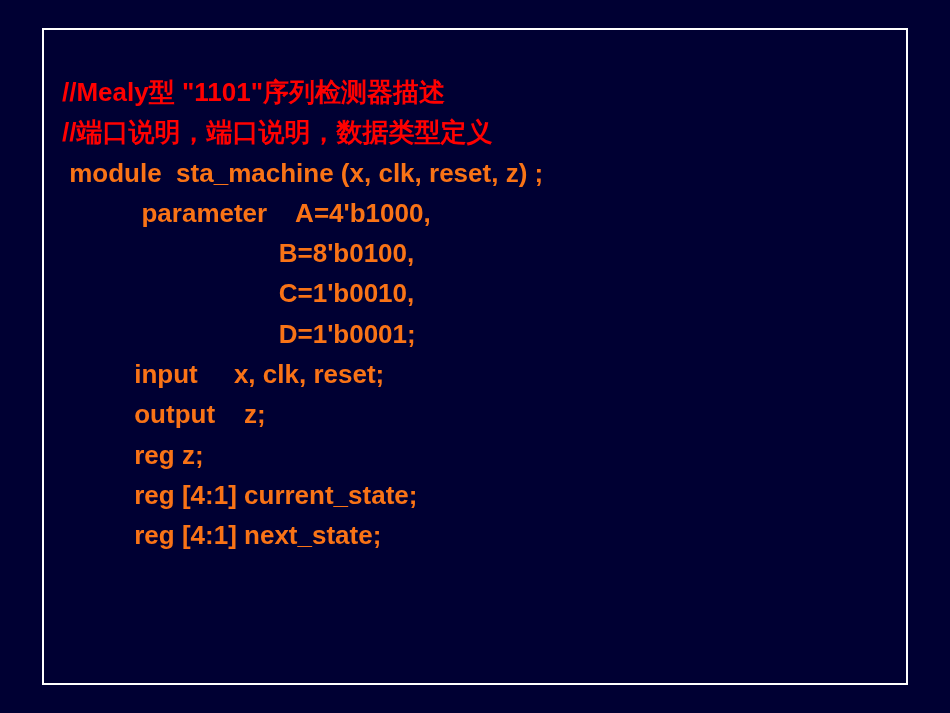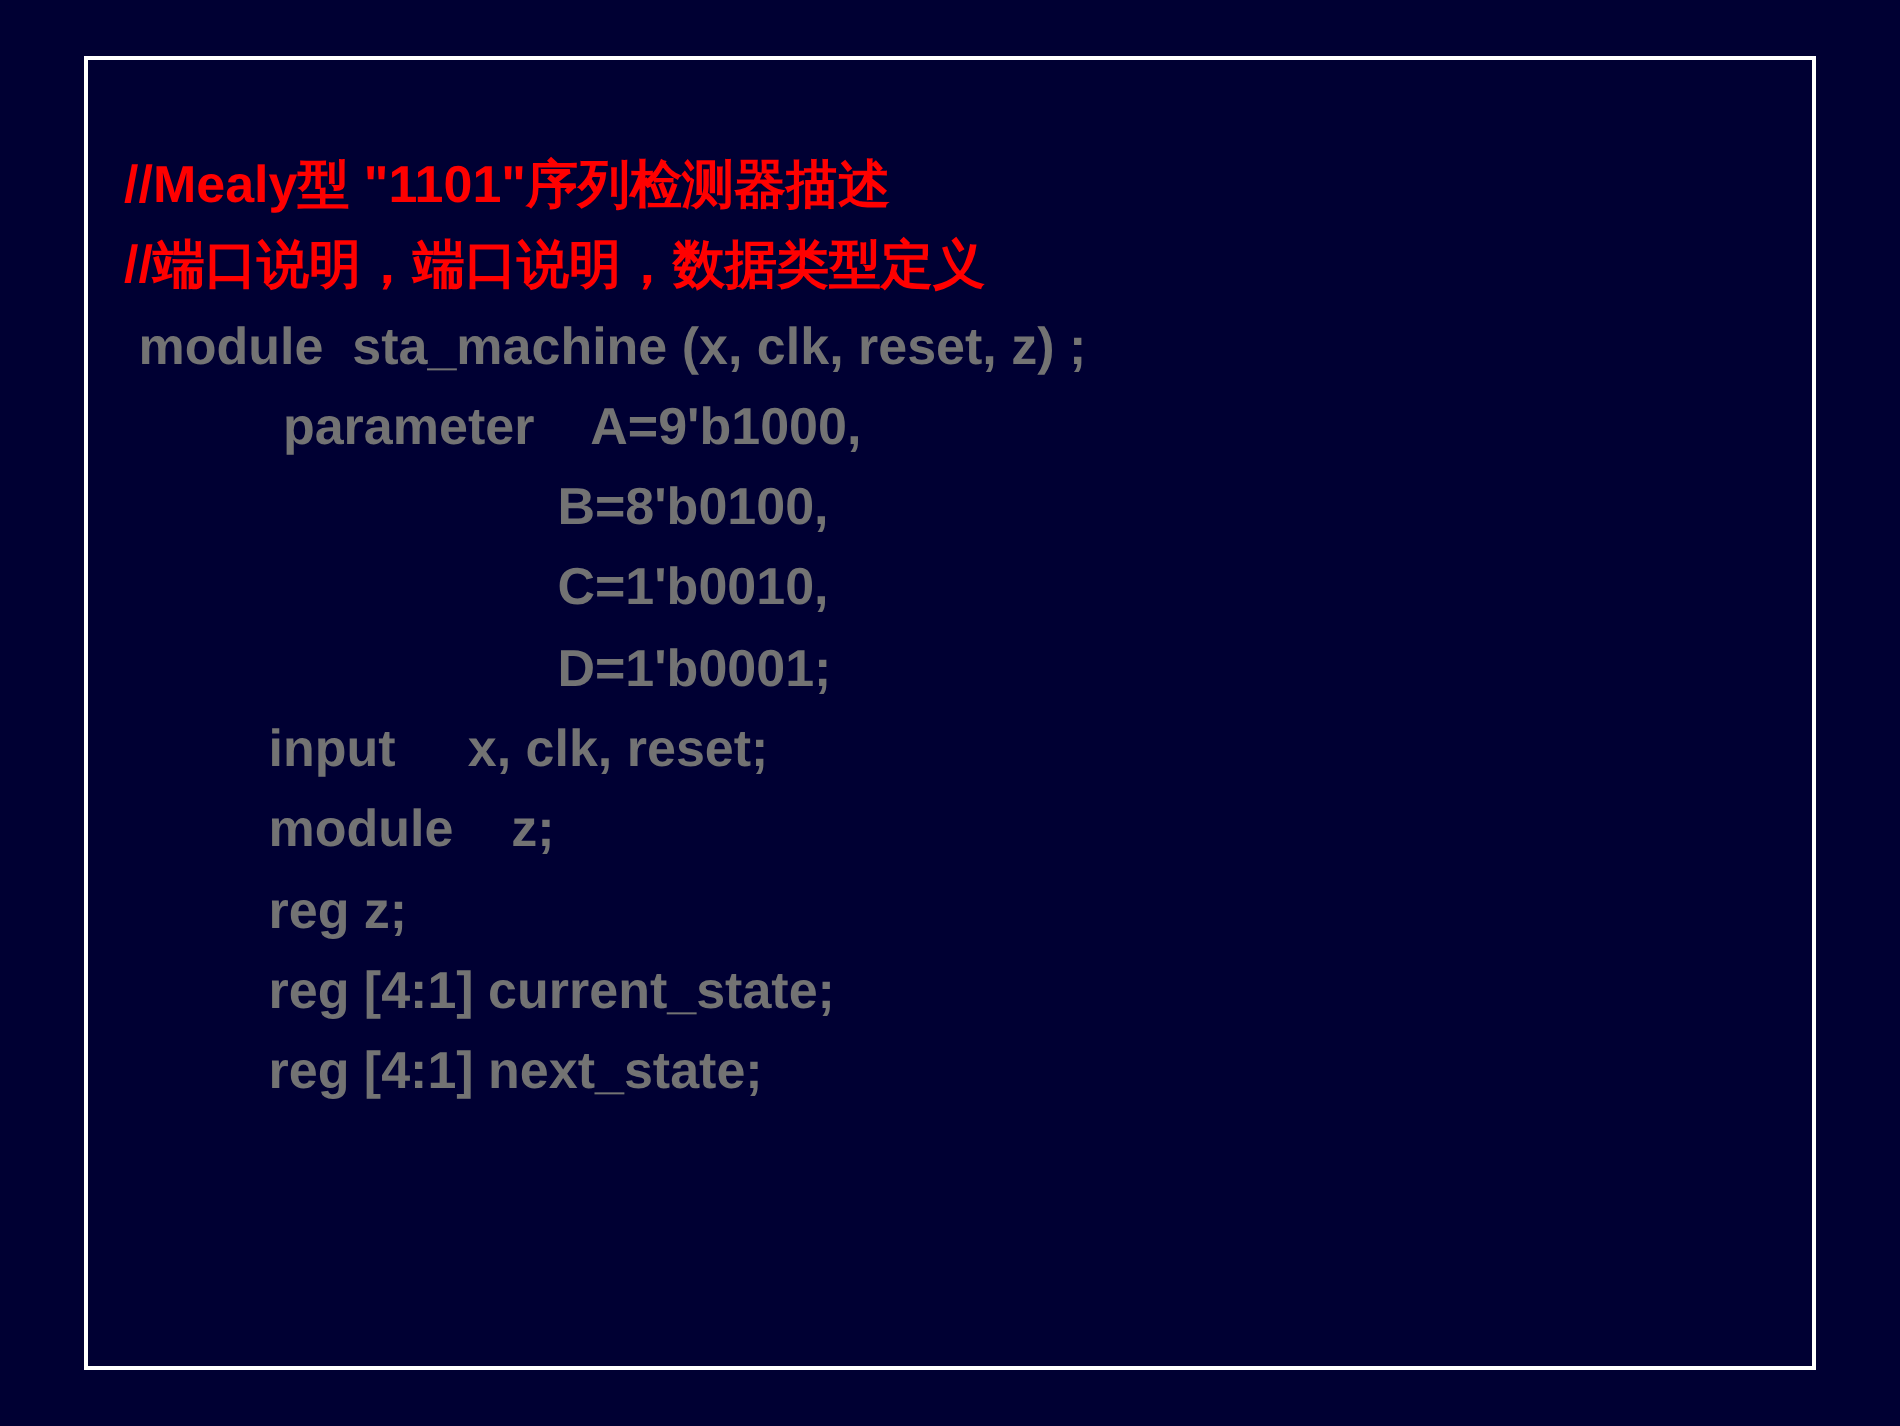--- a/index.html
+++ b/index.html
@@ -17,31 +17,31 @@
       border: 2px solid #ffffff;
       padding: 42px 18px 18px 18px;
     }
     .code-content {
       font-size: 26px;
       line-height: 1.55;
       font-weight: bold;
       white-space: pre;
     }
     .comment { color: #ff0000; }
-    .code { color: #737373; margin-top: 40px; }
+    .code { color: #f97316; margin-top: 40px; }
   </style>
 </head>
 <body>
 
 <div class="frame">
   <div class="code-content"><span class="comment">//Mealy型 "1101"序列检测器描述</span>
 <span class="comment">//端口说明，端口说明，数据类型定义</span>
 <span class="code"> module  sta_machine (x, clk, reset, z) ;</span>
-<span class="code">           parameter    A=9'b1000,</span>
+<span class="code">           parameter    A=4'b1000,</span>
 <span class="code">                              B=8'b0100,</span>
 <span class="code">                              C=1'b0010,</span>
 <span class="code">                              D=1'b0001;</span>
 <span class="code">          input     x, clk, reset;</span>
-<span class="code">          module    z;</span>
+<span class="code">          output    z;</span>
 <span class="code">          reg z;</span>
 <span class="code">          reg [4:1] current_state;</span>
 <span class="code">          reg [4:1] next_state;</span></div>
 </div>
 
 </body></html>

